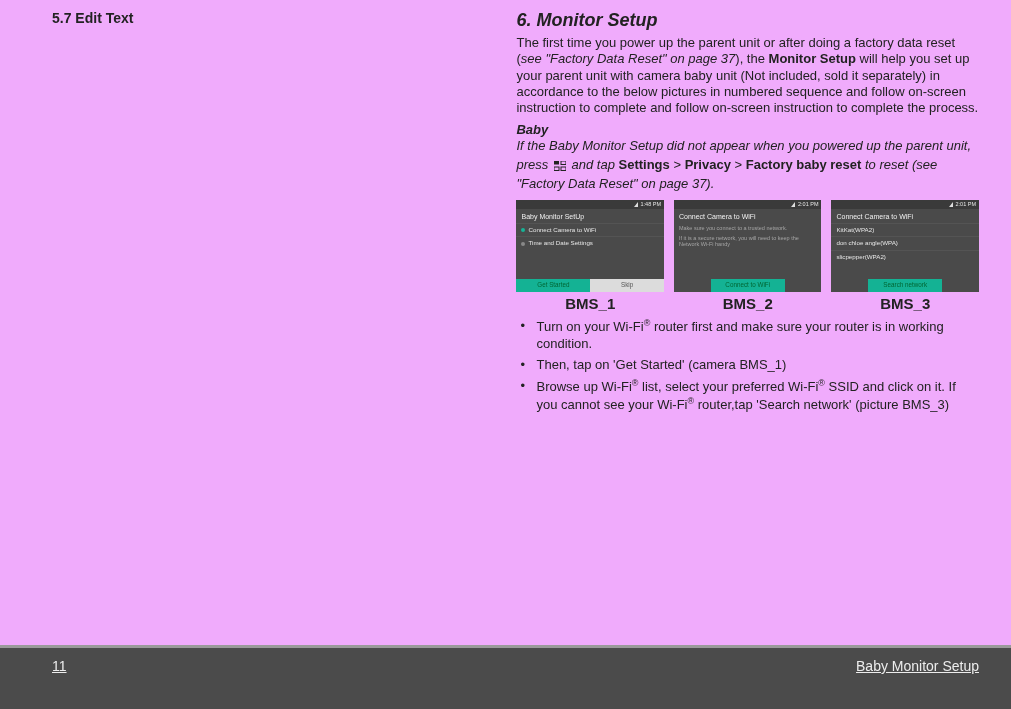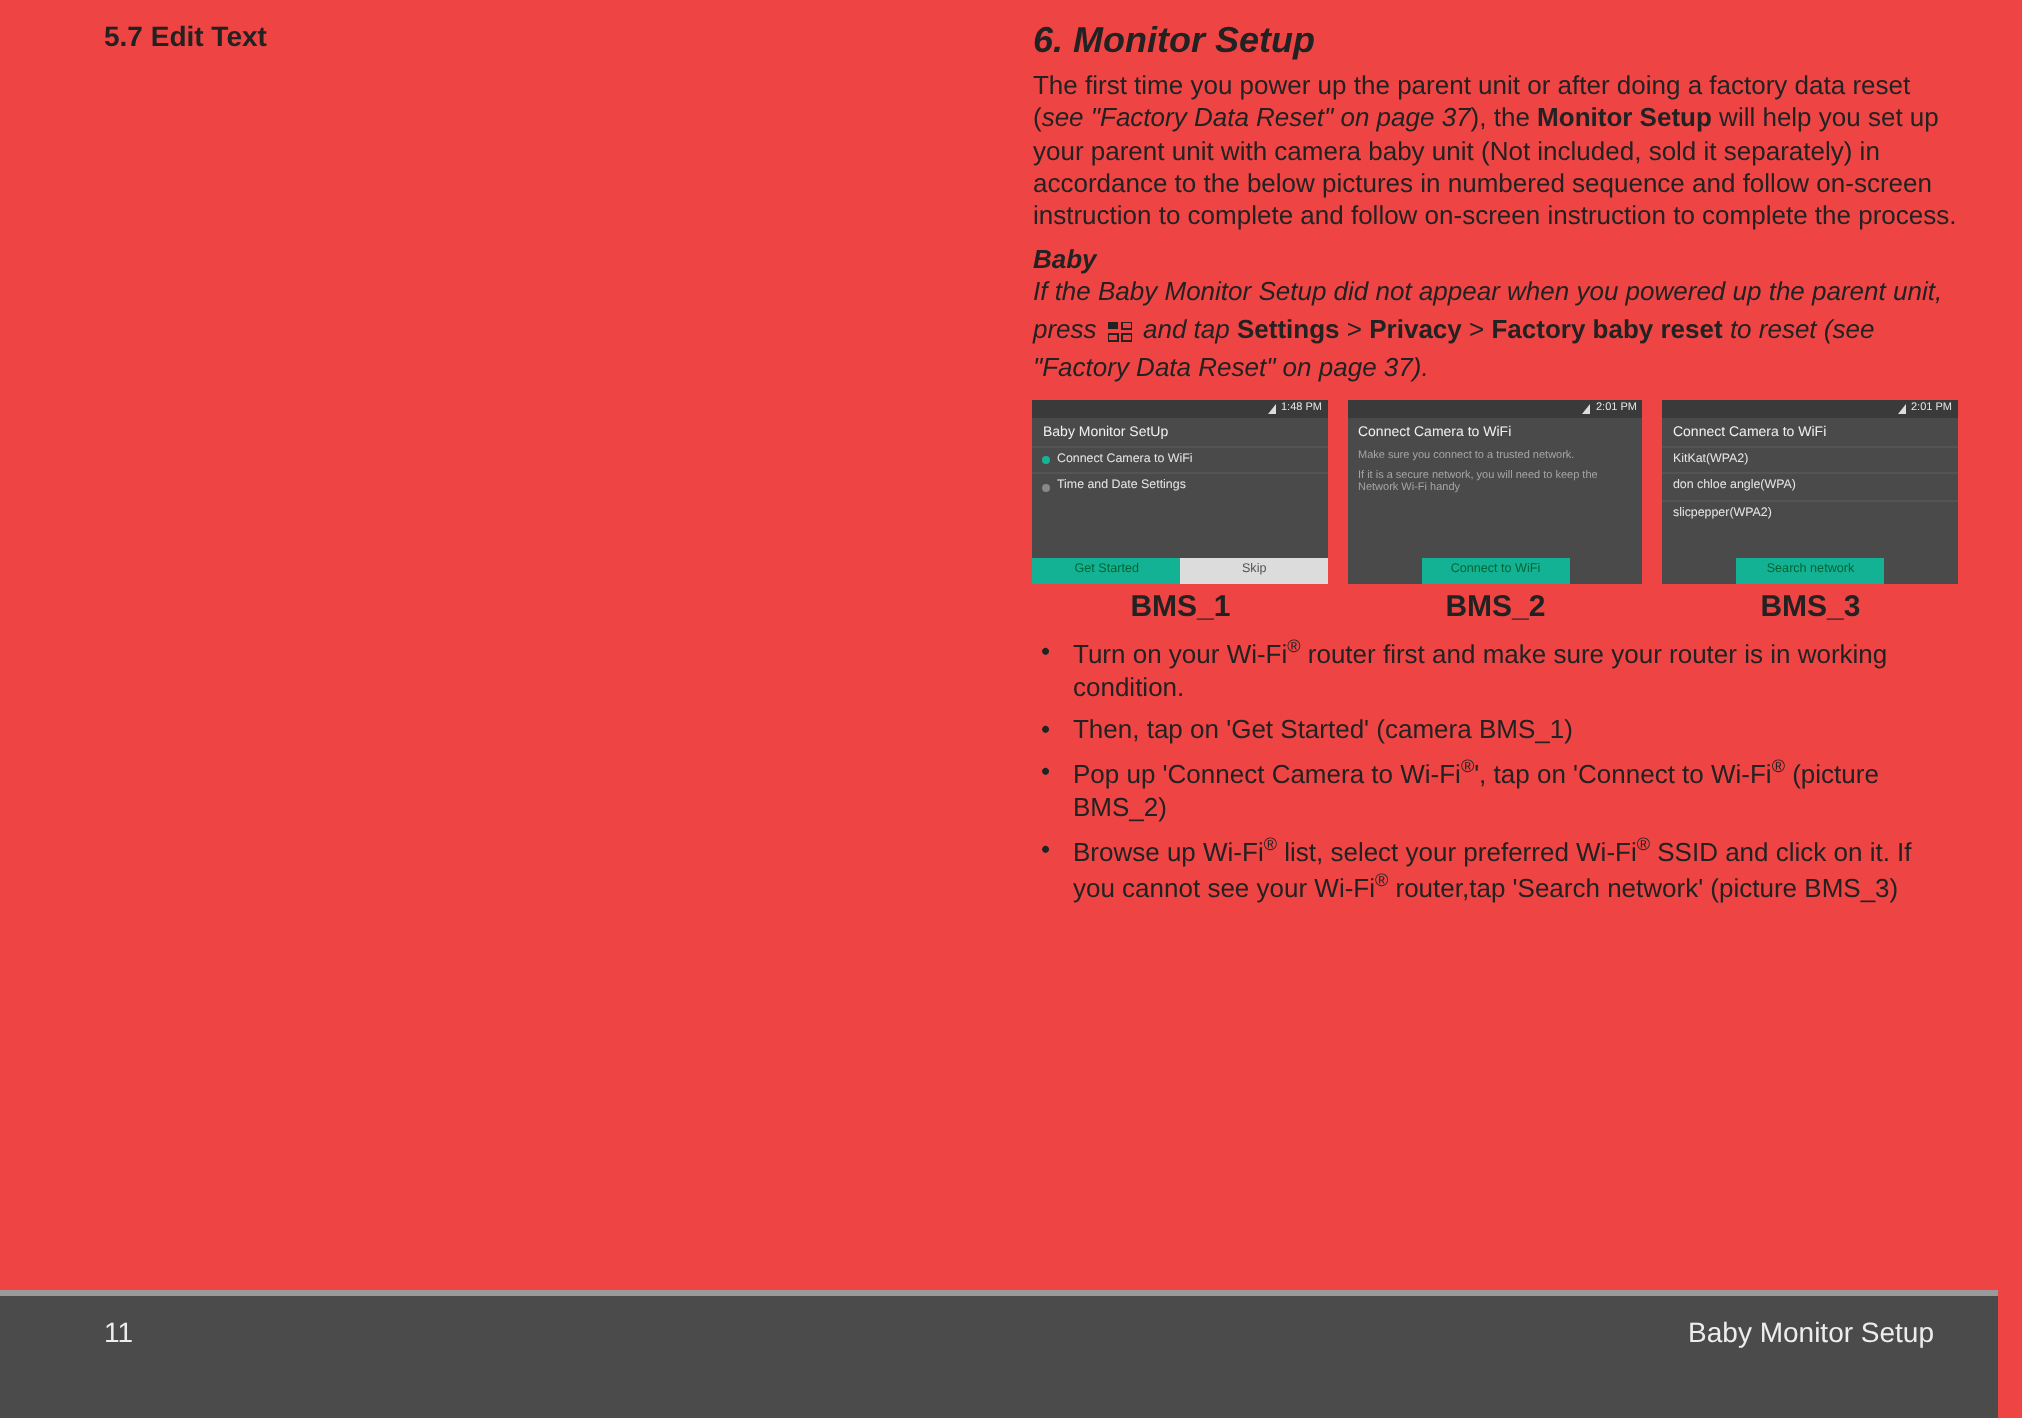--- a/index.html
+++ b/index.html
@@ -2,21 +2,21 @@
 <html><head>
 <meta charset="utf-8">
 <style>
   * { box-sizing: border-box; margin: 0; padding: 0; }
   html, body { width: 1011px; height: 709px; font-family: Arial, Helvetica, sans-serif; color: #222; }
   body { position: relative; }
   .page {
     position: relative;
     width: 1011px;
     height: 709px;
-    background: #ef4444;
+    background: #f0abfc;
   }
   .columns {
     display: flex;
     padding: 10px 32px 0 52px;
     gap: 24px;
     height: 630px;
   }
   .col { flex: 1; }
   .col-left { flex: 1; }
   .col-right { flex: 1.05; }
@@ -168,30 +168,31 @@
   ul.steps li::before {
     content: "•";
     position: absolute;
     left: 4px;
     top: 0;
   }
 
   
   .footer {
     position: absolute;
-    left: 0; right: 12px; bottom: 0;
+    left: 0; right: 0; bottom: 0;
     height: 64px;
     background: #4b4b4b;
     border-top: 3px solid #9a9a9a;
     color: #ededed;
     display: flex;
     justify-content: space-between;
     align-items: flex-start;
     padding: 10px 32px 0 52px;
     font-size: 14px;
+    text-decoration: underline;
   }
 </style>
 </head>
 <body>
 
 <div class="page">
 
   <div class="columns">
 
     <div class="col col-left">
@@ -273,21 +274,20 @@
             <div class="single-btn">Search network</div>
           </div>
           <div class="caption">BMS_3</div>
         </div>
 
       </div>
 
       <ul class="steps">
         <li>Turn on your Wi-Fi<sup class="reg">®</sup> router first and make sure your router is in working condition.</li>
         <li>Then, tap on 'Get Started' (camera BMS_1)</li>
-        <li>Pop up 'Connect Camera to Wi-Fi<sup class="reg">®</sup>', tap on 'Connect to Wi-Fi<sup class="reg">®</sup> (picture BMS_2)</li>
         <li>Browse up Wi-Fi<sup class="reg">®</sup> list, select your preferred Wi-Fi<sup class="reg">®</sup> SSID and click on it. If you cannot see your Wi-Fi<sup class="reg">®</sup> router,tap 'Search network' (picture BMS_3)</li>
       </ul>
 
     </div>
   </div>
 
   <div class="footer">
     <span>11</span>
     <span>Baby Monitor Setup</span>
   </div>

